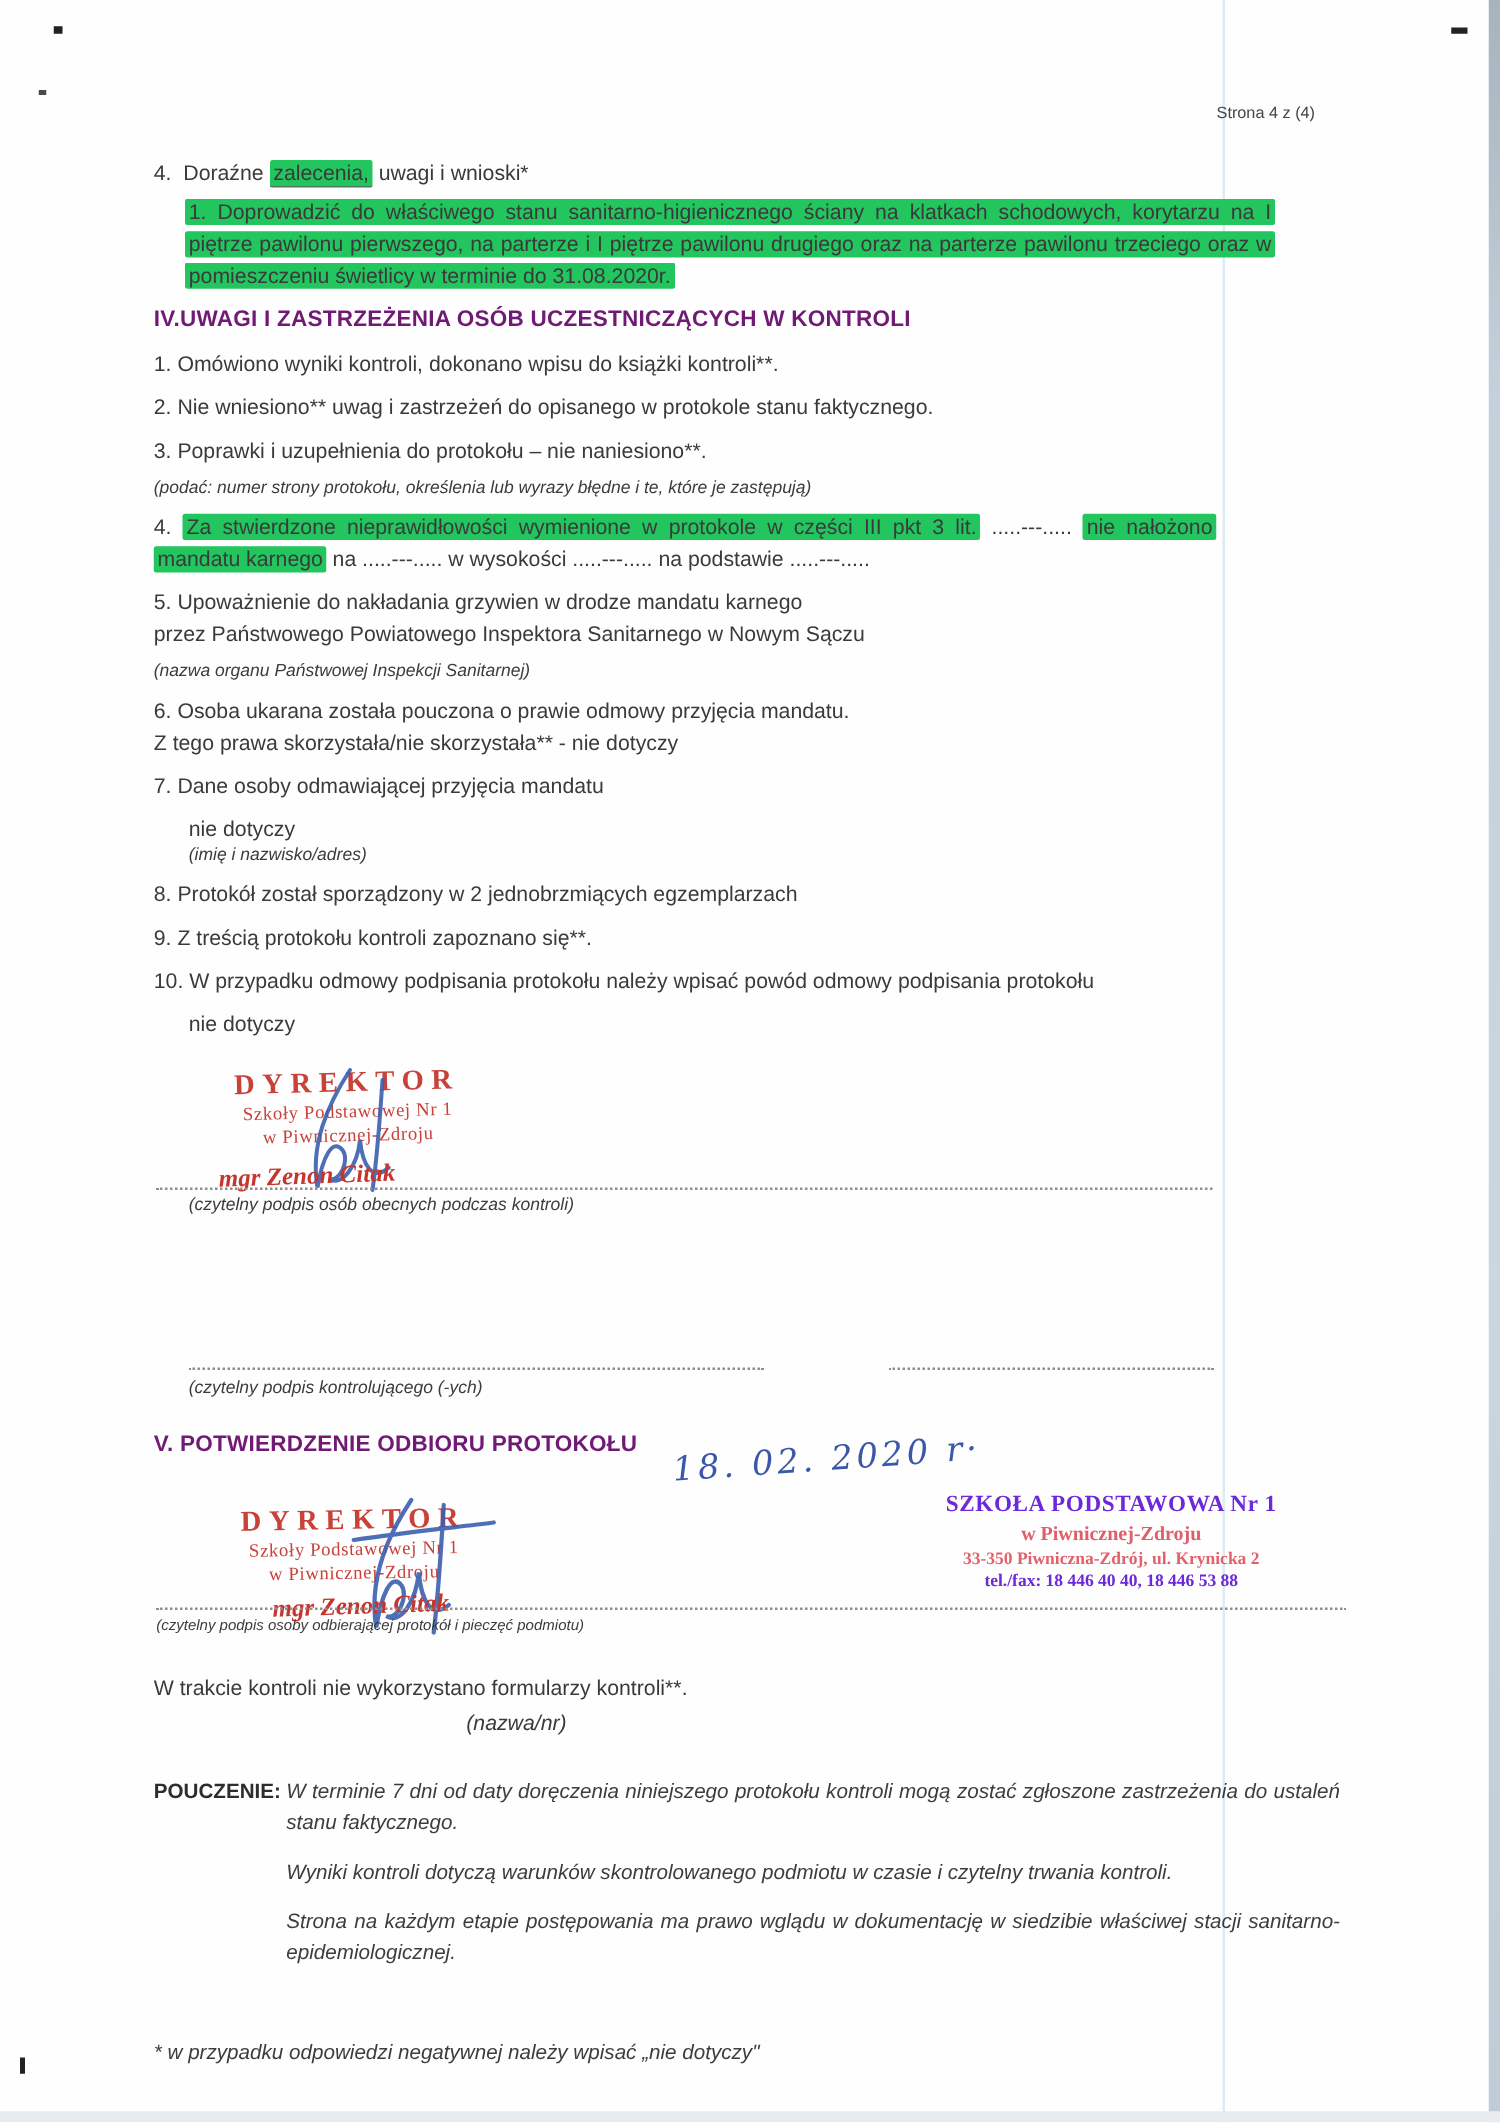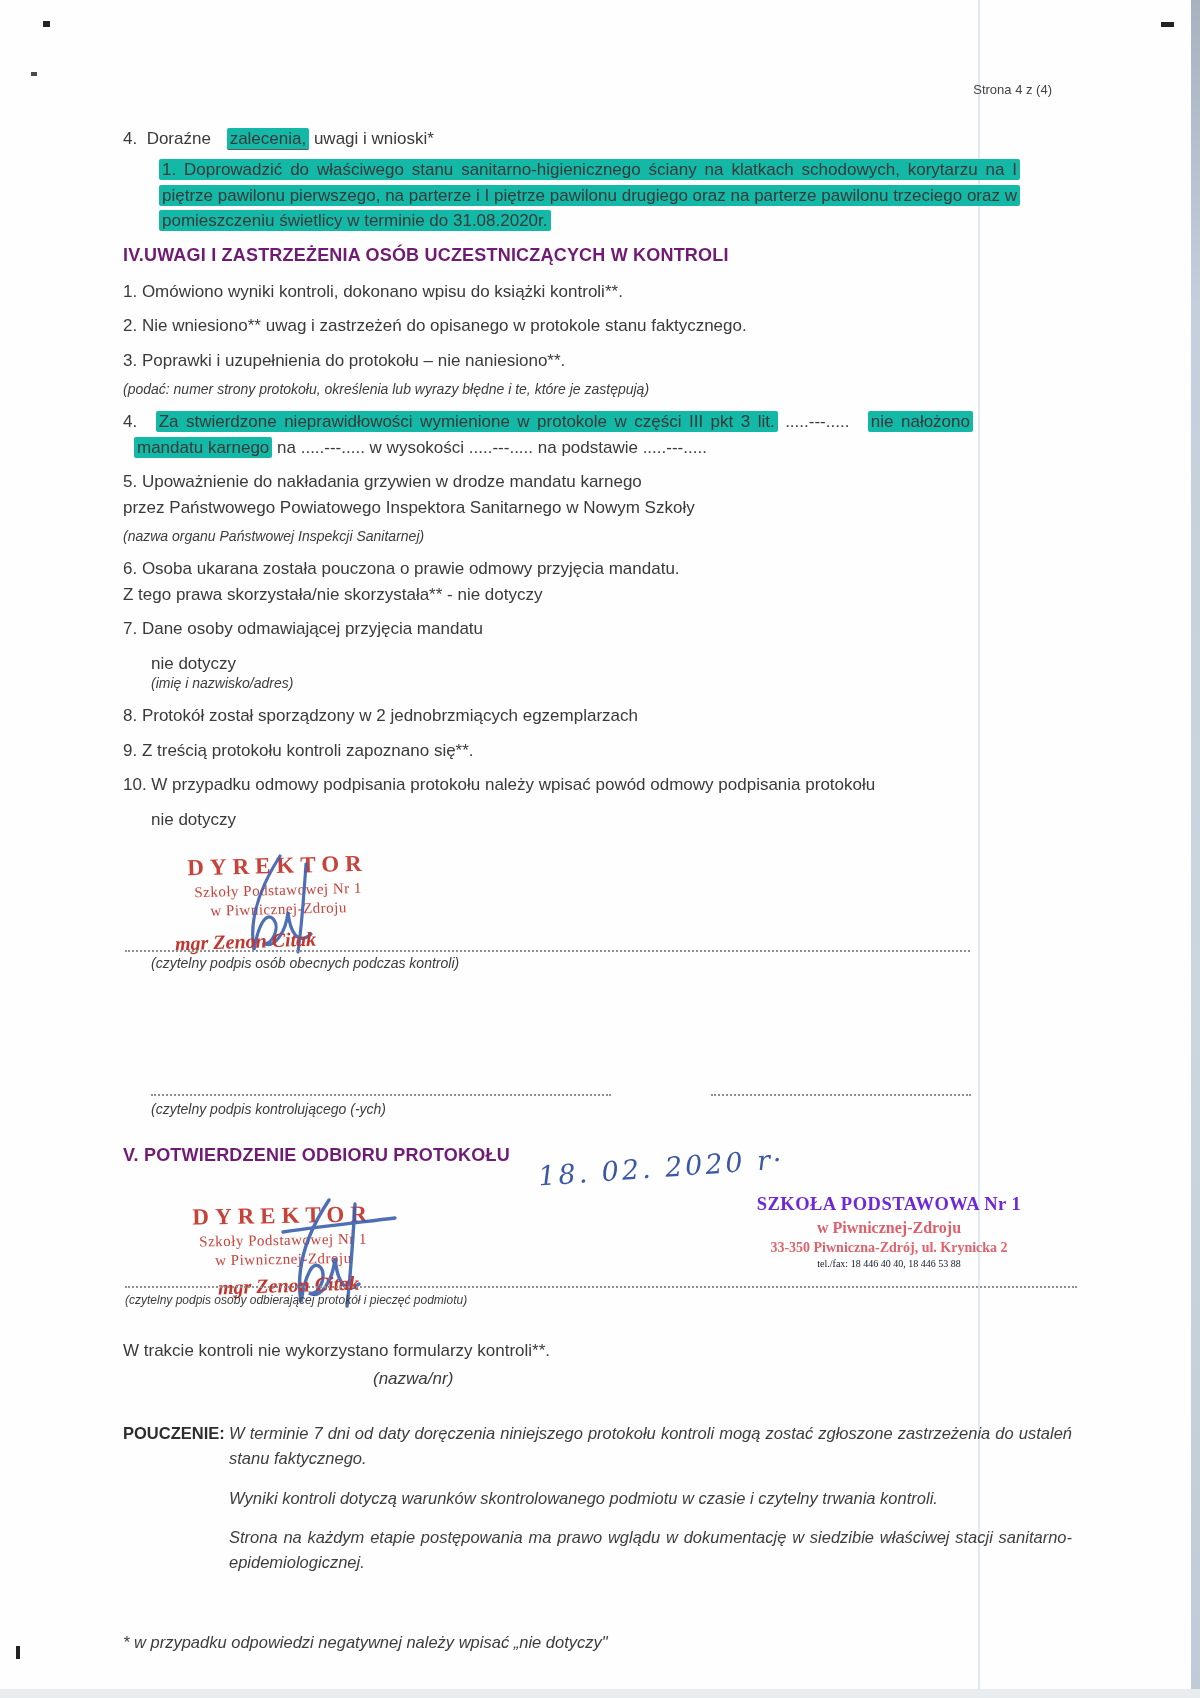--- a/index.html
+++ b/index.html
@@ -33,26 +33,25 @@
     font-size:17px;
     line-height:1.5;
   }
   .page-number{
     text-align:right;
     font-size:13px;
     color:#444;
     margin:0 20px 26px 0;
   }
   .hl{
-    background:#14b8a6;
+    background:#22c55e;
     box-decoration-break:clone;
     -webkit-box-decoration-break:clone;
     padding:1px 3px;
     border-radius:2px;
-    margin-left:11px;
   }
   .u{border-bottom:1.6px solid #5a5a5a;}
   p{margin:0;}
   .item{margin:0 0 9px 0;}
   .sec4-title{margin-bottom:6px;}
   .sec4-body{
     margin-left:25px;
     width:872px;
     text-align:justify;
     margin-bottom:8px;
@@ -130,21 +129,21 @@
     left:596px;top:50px;
     width:340px;
     text-align:center;
     color:#e0525f;
     font-family:"Liberation Serif", serif;
     line-height:1.35;
   }
   .school-stamp .s1{font-size:18.5px;font-weight:bold;letter-spacing:.5px;color:#6d28d9;}
   .school-stamp .s2{font-size:16px;font-weight:bold;color:#e05e69;}
   .school-stamp .s3{font-size:14px;font-weight:bold;color:#e2626c;}
-  .school-stamp .s4{font-size:10px;font-weight:normal;color:#0f172a;}
+  .school-stamp .s4{font-size:14px;font-weight:bold;color:#6d28d9;}
   .dl-3{position:absolute;left:2px;top:144px;width:952px;}
   .cap-3{position:absolute;left:2px;top:152px;font-size:12px;}
 
   .forms-line{margin-top:10px;}
   .forms-caption{margin:2px 0 0 250px;font-size:17px;font-style:italic;}
 
   .pouczenie{display:flex;margin-top:30px;}
   .pouczenie .label{
     font-weight:bold;
     color:#2d2d2d;
@@ -185,21 +184,21 @@
     <p class="heading">IV.UWAGI I ZASTRZEŻENIA OSÓB UCZESTNICZĄCYCH W KONTROLI</p>
 
     <p class="item">1. Omówiono wyniki kontroli, dokonano wpisu do książki kontroli**.</p>
     <p class="item">2. Nie wniesiono** uwag i zastrzeżeń do opisanego w protokole stanu faktycznego.</p>
     <p class="item">3. Poprawki i uzupełnienia do protokołu – nie naniesiono**.</p>
     <p class="caption">(podać: numer strony protokołu, określenia lub wyrazy błędne i te, które je zastępują)</p>
 
     <p class="item just"><span>4. </span><span class="hl">Za stwierdzone nieprawidłowości wymienione w protokole w części III pkt 3 lit.</span><span> .....---..... </span><span class="hl">nie nałożono</span> <span class="hl">mandatu karnego</span><span> na .....---..... w wysokości .....---..... na podstawie .....---.....</span></p>
 
     <p>5. Upoważnienie do nakładania grzywien w drodze mandatu karnego</p>
-    <p class="item">przez Państwowego Powiatowego Inspektora Sanitarnego w Nowym Szkoły</p>
+    <p class="item">przez Państwowego Powiatowego Inspektora Sanitarnego w Nowym Sączu</p>
     <p class="caption">(nazwa organu Państwowej Inspekcji Sanitarnej)</p>
 
     <p>6. Osoba ukarana została pouczona o prawie odmowy przyjęcia mandatu.</p>
     <p class="item">Z tego prawa skorzystała/nie skorzystała** - nie dotyczy</p>
 
     <p class="item">7. Dane osoby odmawiającej przyjęcia mandatu</p>
     <p class="indent">nie dotyczy</p>
     <p class="caption indent">(imię i nazwisko/adres)</p>
 
     <p class="item">8. Protokół został sporządzony w 2 jednobrzmiących egzemplarzach</p>

